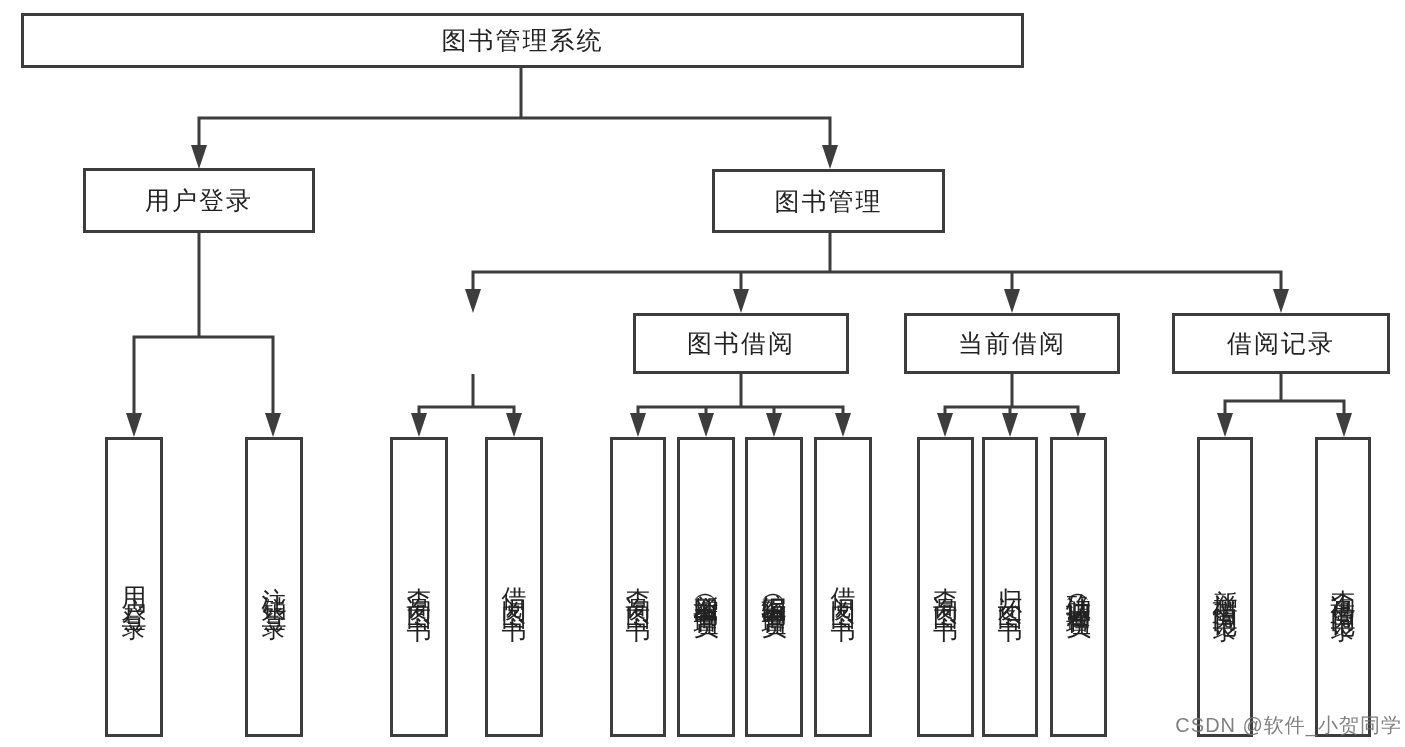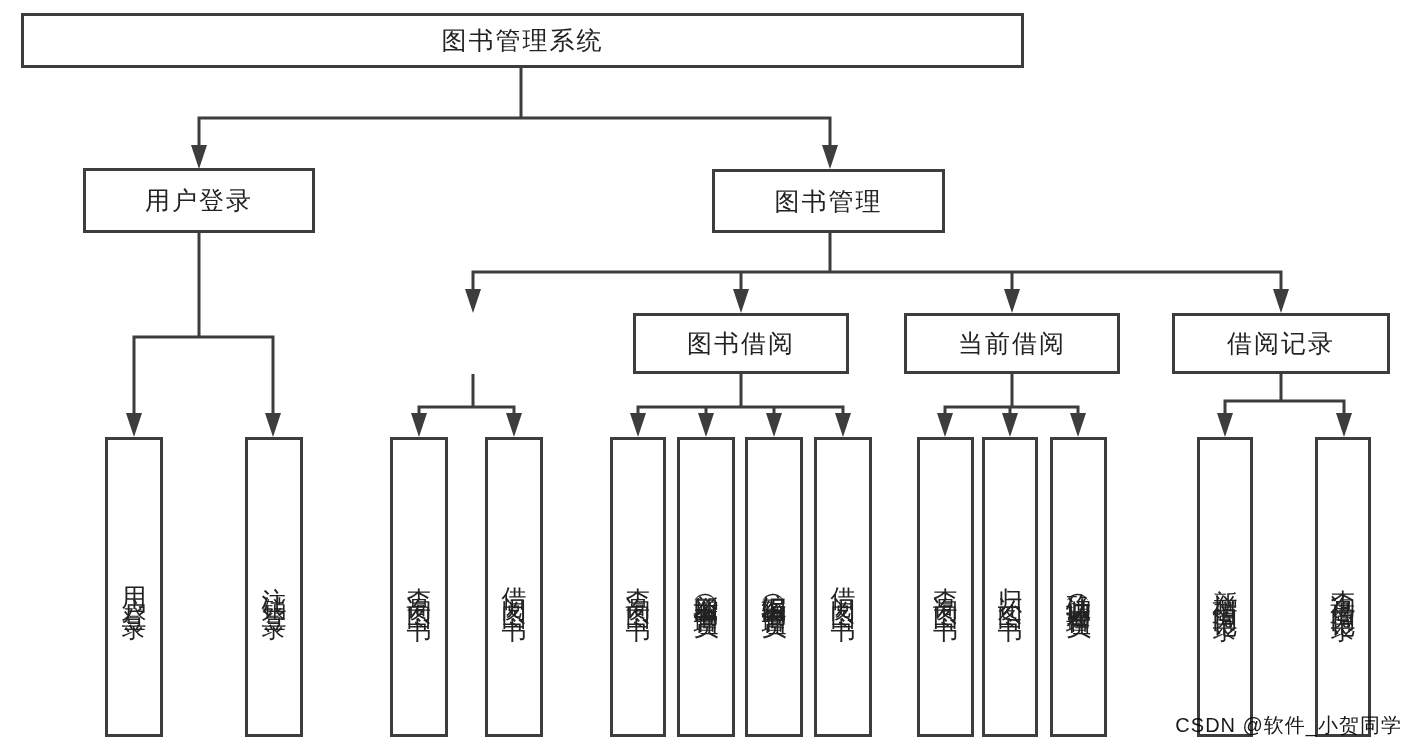--- a/index.html
+++ b/index.html
@@ -42,21 +42,21 @@
   }
   .node.v.s10 span { letter-spacing: 10px; }
   .node.v.s6  span { letter-spacing: 6px; }
   .node.v.s3  span { letter-spacing: 3px; }
   .watermark {
     position: absolute;
     right: 3px;
     top: 712px;
     font-size: 20px;
     letter-spacing: 1px;
-    color: #000000;
+    color: #737373;
     opacity: 0.9;
     white-space: nowrap;
   }
 </style>
 </head>
 <body>
 
 <div class="stage">
 
   <svg class="wires" viewBox="0 0 1405 747" xmlns="http://www.w3.org/2000/svg">

